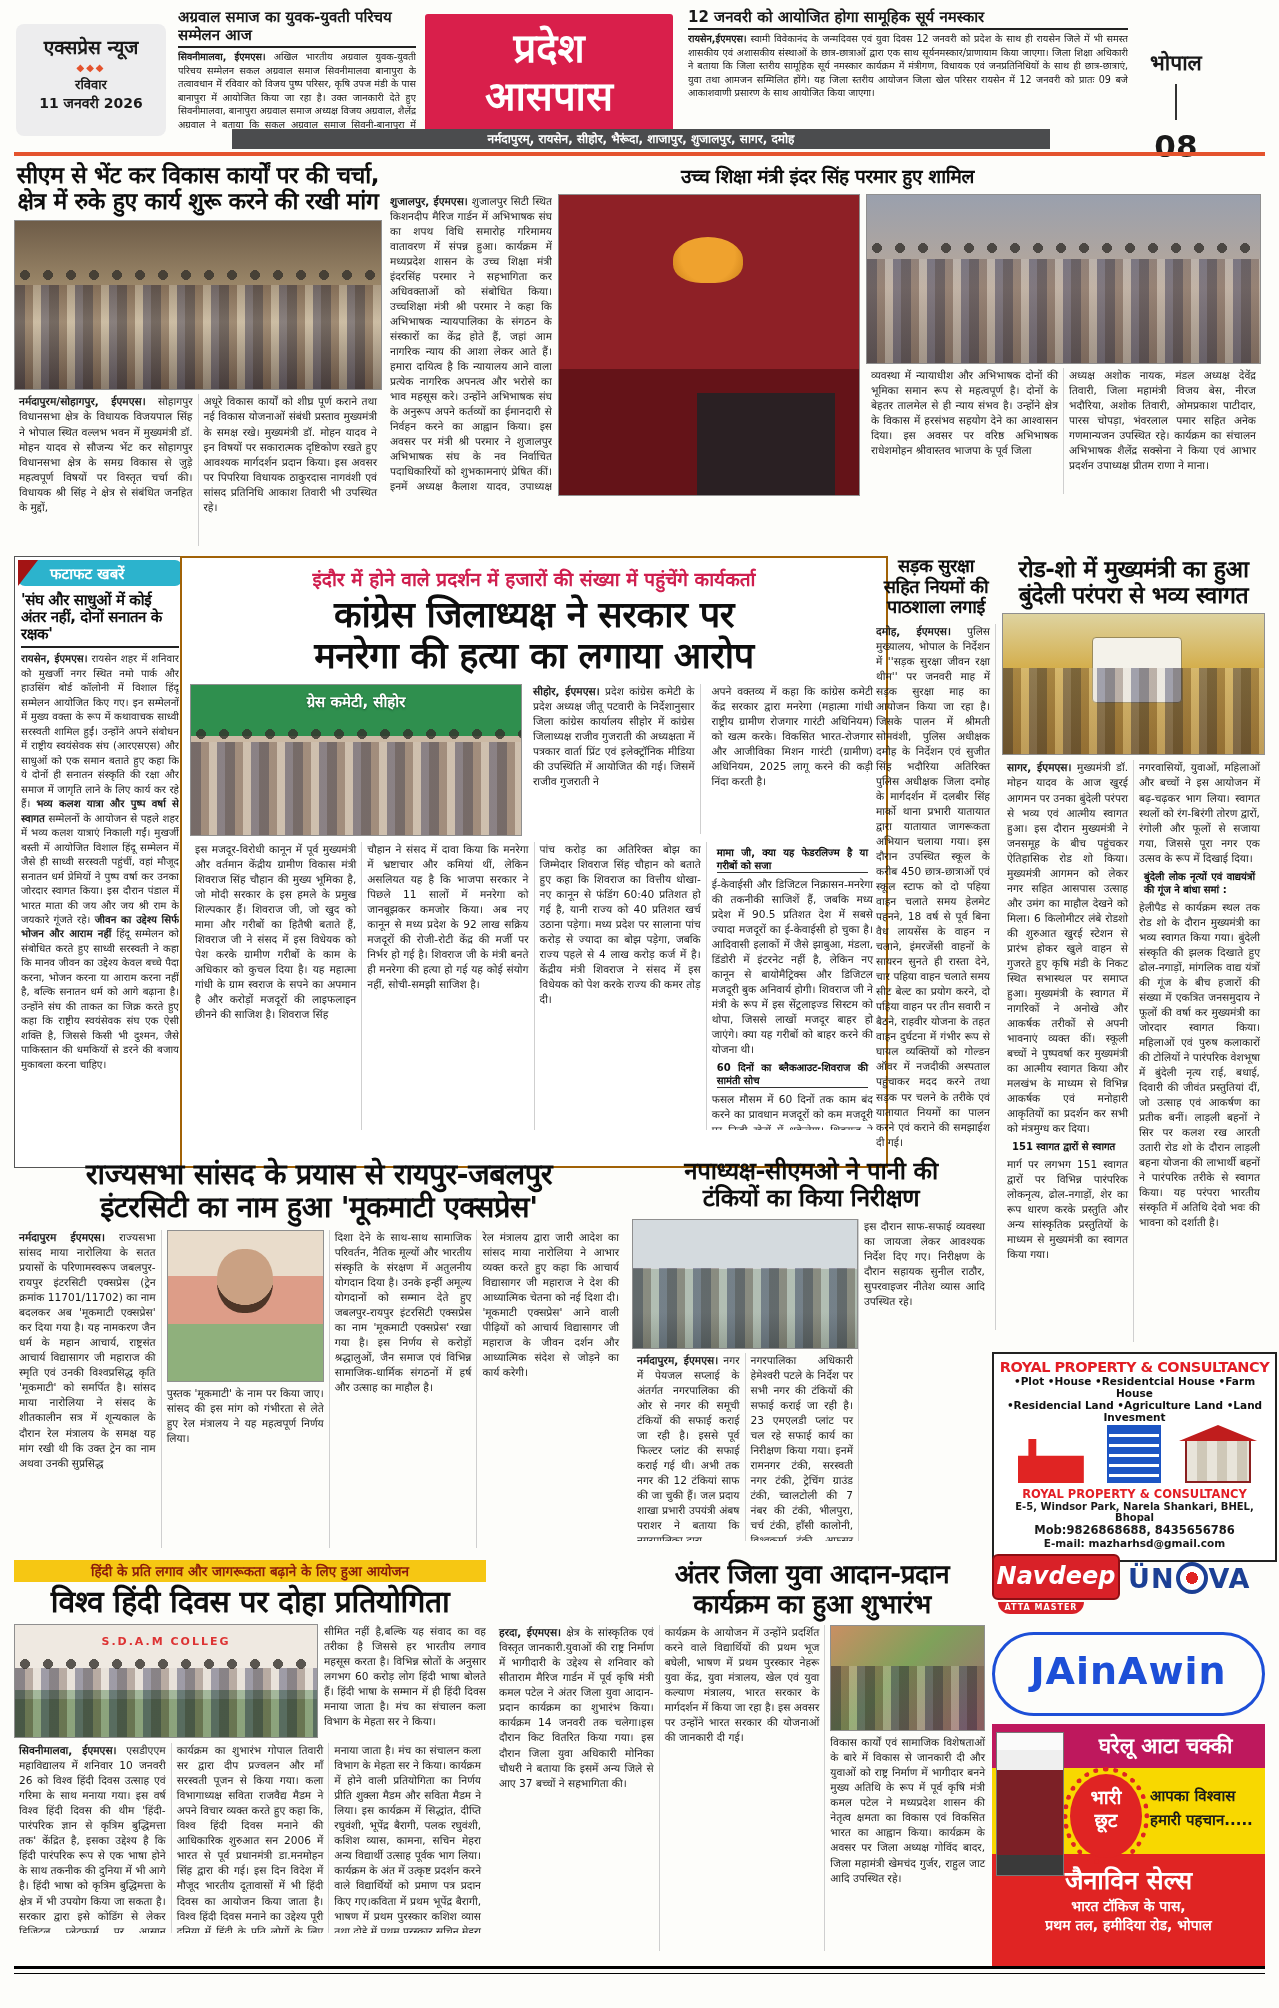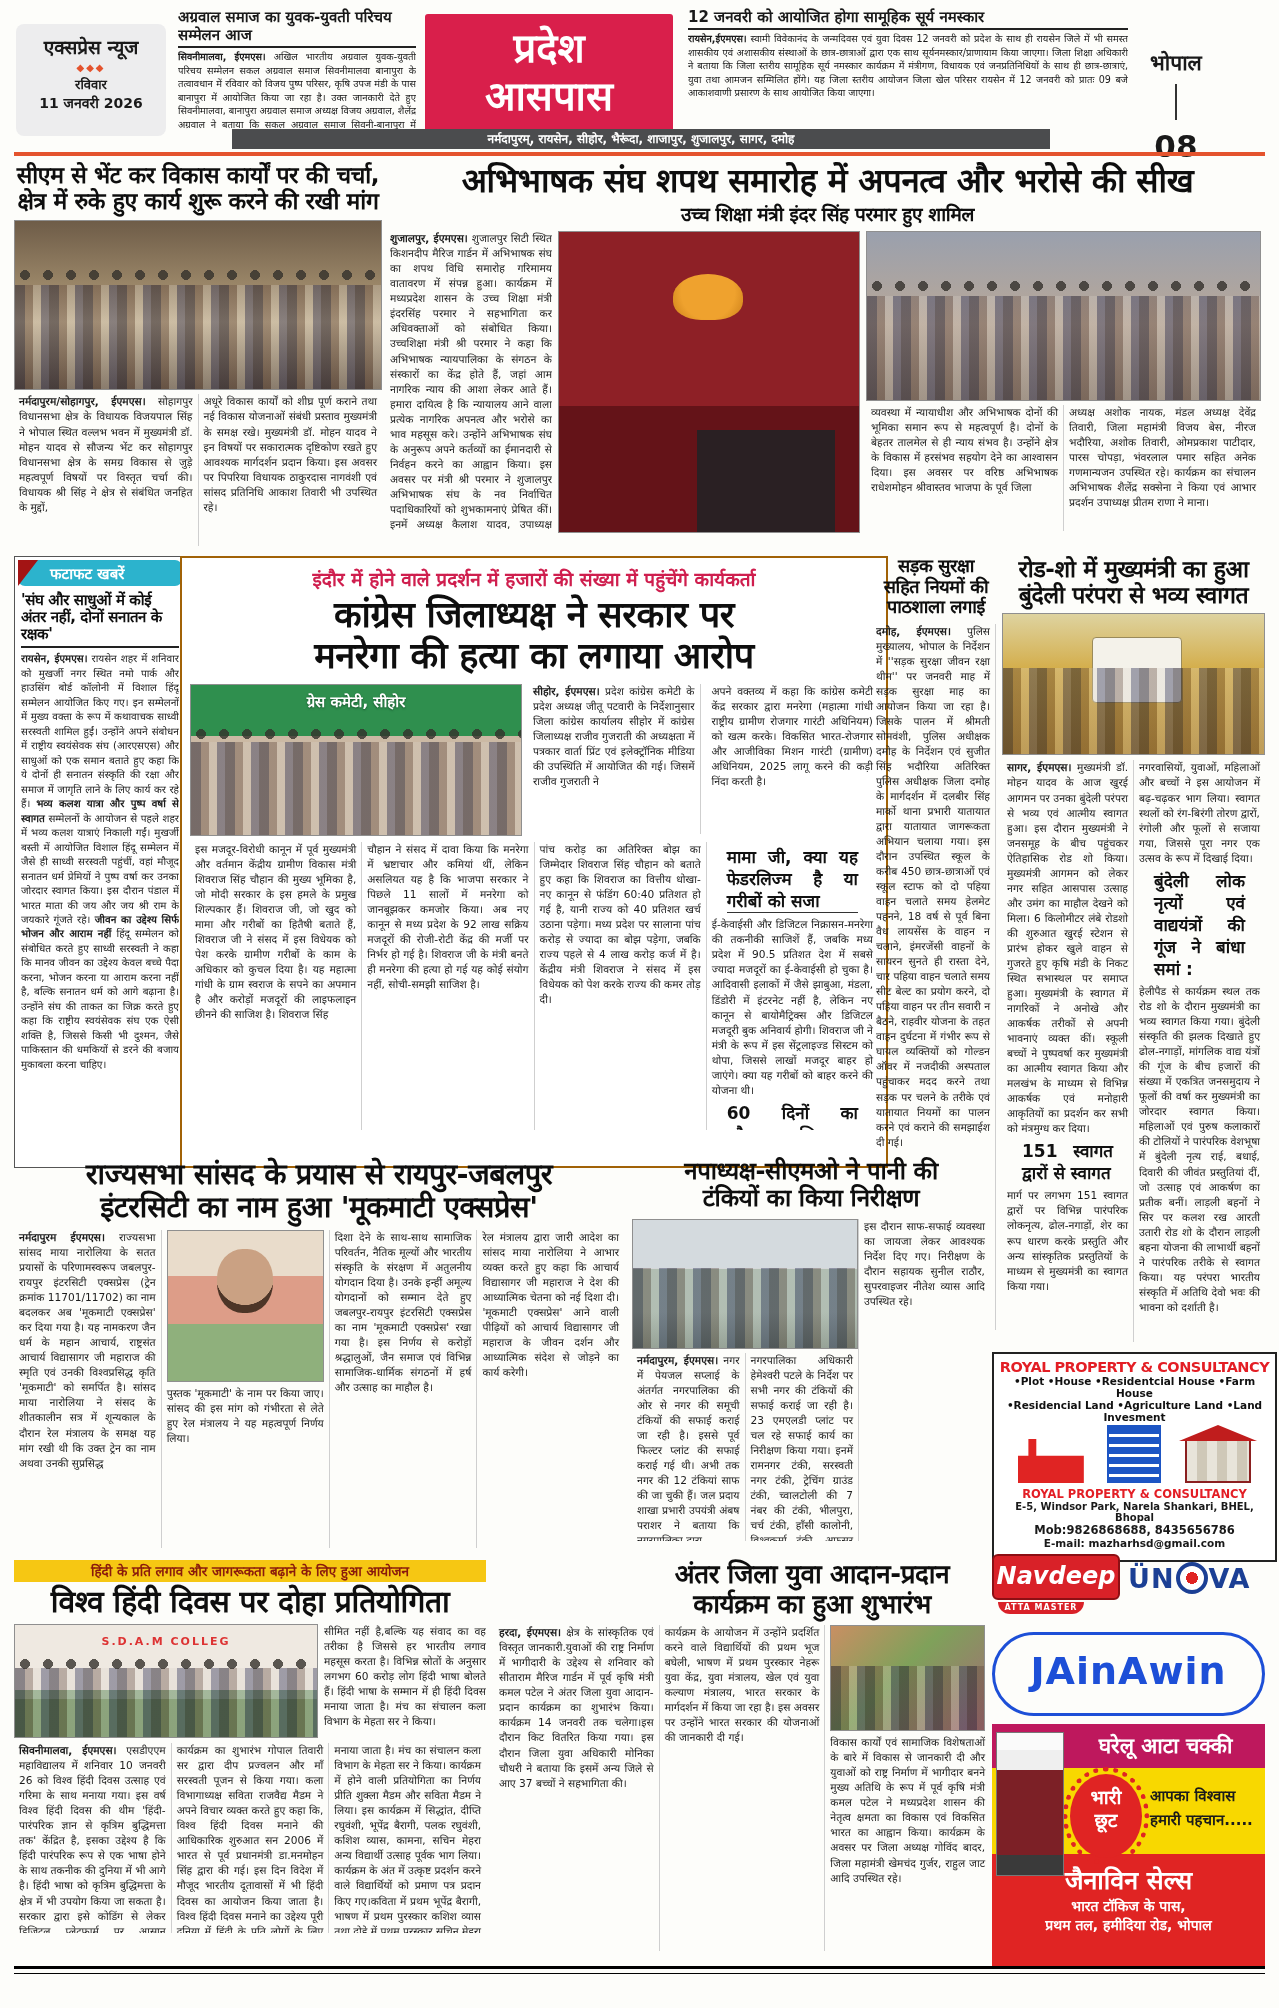--- a/index.html
+++ b/index.html
@@ -5,21 +5,21 @@
   html,body{margin:0;padding:0;background:#e8e8e8;}
   .page{position:relative;width:1279px;height:2008px;background:#fdfdfa;margin:0 auto;
         font-family:"DejaVu Sans","Liberation Sans",sans-serif;color:#1a1a1a;overflow:hidden;}
   .abs{position:absolute;}
   .hl{font-weight:bold;color:#0e0e0e;text-align:center;line-height:1.14;letter-spacing:-0.4px;}
   .body-txt{font-size:10.6px;line-height:1.42;text-align:justify;color:#1c1c1c;}
   .dateline{font-weight:bold;}
   .colrow{display:flex;overflow:hidden;}
   .col{padding:0 5px;border-right:1px solid #cfcfcf;overflow:hidden;flex:1;}
   .col:last-child{border-right:none;}
-  .subhd{font-weight:bold;font-size:17px;line-height:1.3;margin:4px 15px;color:#111;}
+  .subhd{font-weight:bold;font-size:10px;line-height:1.3;margin:4px 5px;color:#111;}
   .photo{position:relative;overflow:hidden;border:1px solid #8f8f8f;background:#b9b2a6;}
   .people::after{content:"";position:absolute;left:0;right:0;bottom:0;height:62%;
     background:repeating-linear-gradient(90deg,rgba(35,30,45,.50) 0 10px,rgba(95,70,60,.38) 10px 18px,
     rgba(215,208,200,.28) 18px 26px,rgba(60,62,95,.45) 26px 34px);}
   .heads::before{content:"";position:absolute;left:0;right:0;top:26%;height:20px;z-index:2;
     background:radial-gradient(circle 5px at 10px 10px,#33302b 96%,transparent) 0 0/23px 20px repeat-x;opacity:.8;}
   .ph-office{background:linear-gradient(180deg,#6e5c48 0%,#9a8668 38%,#c8b696 60%,#6b5b49 100%);}
   .ph-speaker{background:linear-gradient(180deg,#8e2026 0 58%,#641318 58% 100%);}
   .ph-speaker i{position:absolute;left:38%;top:14%;width:70px;height:46px;border-radius:50% 50% 40% 40%;
     background:radial-gradient(circle at 50% 40%,#efa22e 0 60%,#c97d18 100%);}
@@ -125,21 +125,20 @@
         <div>क्षेत्र में रुके हुए कार्य शुरू करने की रखी मांग</div>
     </div>
     <div class="photo ph-office people heads" style="height:168px;margin-top:6px;"></div>
     <div class="colrow" style="height:152px;margin-top:4px;">
       <div class="col body-txt"><b class="dateline">नर्मदापुरम/सोहागपुर, ईएमएस।</b> <span>सोहागपुर विधानसभा क्षेत्र के विधायक विजयपाल सिंह ने भोपाल स्थित वल्लभ भवन में मुख्यमंत्री डॉ. मोहन यादव से सौजन्य भेंट कर सोहागपुर विधानसभा क्षेत्र के समग्र विकास से जुड़े महत्वपूर्ण विषयों पर विस्तृत चर्चा की। विधायक श्री सिंह ने क्षेत्र से संबंधित जनहित के मुद्दों,</span></div>
       <div class="col body-txt">अधूरे विकास कार्यों को शीघ्र पूर्ण कराने तथा नई विकास योजनाओं संबंधी प्रस्ताव मुख्यमंत्री के समक्ष रखे। मुख्यमंत्री डॉ. मोहन यादव ने इन विषयों पर सकारात्मक दृष्टिकोण रखते हुए आवश्यक मार्गदर्शन प्रदान किया। इस अवसर पर पिपरिया विधायक ठाकुरदास नागवंशी एवं सांसद प्रतिनिधि आकाश तिवारी भी उपस्थित रहे।</div>
     </div>
   </section>
 
   <section class="abs" style="left:390px;top:162px;width:875px;">
-    <div class="hl" style="font-size:33px;">अभिभाषक संघ शपथ समारोह में अपनत्व और भरोसे की सीख</div>
     <div class="hl" style="font-size:19px;margin-top:4px;">उच्च शिक्षा मंत्री इंदर सिंह परमार हुए शामिल</div>
     <div style="display:flex;margin-top:6px;gap:6px;">
       <div class="body-txt" style="width:162px;height:300px;overflow:hidden;">
         <b class="dateline">शुजालपुर, ईएमएस।</b> <span>शुजालपुर सिटी स्थित किशनदीप मैरिज गार्डन में अभिभाषक संघ का शपथ विधि समारोह गरिमामय वातावरण में संपन्न हुआ। कार्यक्रम में मध्यप्रदेश शासन के उच्च शिक्षा मंत्री इंदरसिंह परमार ने सहभागिता कर अधिवक्ताओं को संबोधित किया। उच्चशिक्षा मंत्री श्री परमार ने कहा कि अभिभाषक न्यायपालिका के संगठन के संस्कारों का केंद्र होते हैं, जहां आम नागरिक न्याय की आशा लेकर आते हैं। हमारा दायित्व है कि न्यायालय आने वाला प्रत्येक नागरिक अपनत्व और भरोसे का भाव महसूस करे। उन्होंने अभिभाषक संघ के अनुरूप अपने कर्तव्यों का ईमानदारी से निर्वहन करने का आह्वान किया। इस अवसर पर मंत्री श्री परमार ने शुजालपुर अभिभाषक संघ के नव निर्वाचित पदाधिकारियों को शुभकामनाएं प्रेषित कीं। इनमें अध्यक्ष कैलाश यादव, उपाध्यक्ष प्रीतम राणा, सचिव संजय शर्मा, सह सचिव चांदसिंह राजपूत, कोषाध्यक्ष कैलाशचंद्र परिहार एवं पुस्तकालय अध्यक्ष मांगीलाल परिहार शामिल रहे।</span>
       </div>
       <div class="photo ph-speaker" style="width:300px;height:300px;">
           <i></i>
           <u></u>
         </div>
       <div style="width:395px;">

